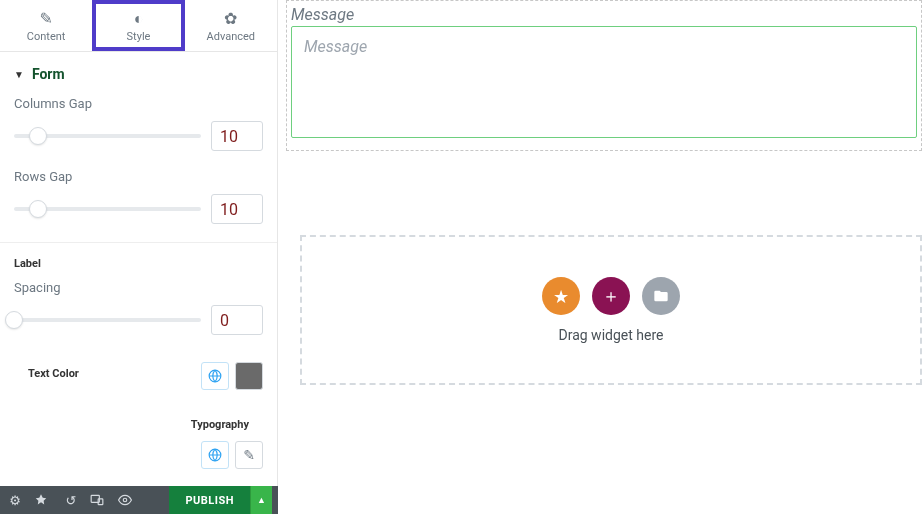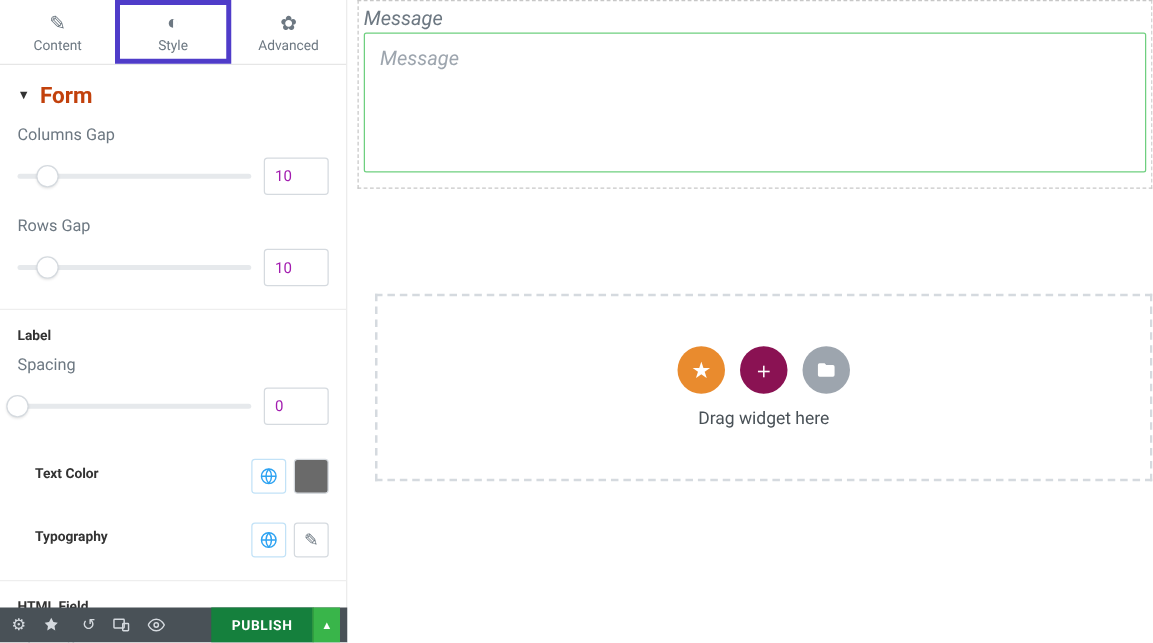--- a/index.html
+++ b/index.html
@@ -6,27 +6,27 @@
   body { width: 922px; height: 514px; overflow: hidden; background: #fff; position: relative; }
   .sidebar { width: 278px; height: 514px; float: left; background: #fff; border-right: 1px solid #e6e6e6; position: relative; }
   .tabs { display: flex; height: 52px; border-bottom: 1px solid #e6e6e6; }
   .tab { flex: 1; display: flex; flex-direction: column; align-items: center; justify-content: center; gap: 2px; cursor: pointer; }
   .tab-icon { font-size: 16px; color: #6d7882; }
   .tab-label { font-size: 11px; color: #6d7882; }
   .tab.active { outline: 4px solid #4f3cc9; outline-offset: -4px; }
   .section { border-bottom: 1px solid #eee; }
   .section-header { display: flex; align-items: center; gap: 8px; padding: 14px 14px; cursor: pointer; }
   .section-header .caret { font-size: 10px; color: #333; }
-  .section-title { font-size: 18px; font-weight: 700; color: #c2410c; }
+  .section-title { font-size: 14px; font-weight: 700; color: #14532d; }
   .ctrl-row { display: flex; align-items: flex-end; justify-content: space-between; padding: 0 14px 14px 14px; }
   .ctrl-label { font-size: 11px; color: #6d7882; }
   .slider-row { display: flex; align-items: center; gap: 10px; padding: 0 14px 18px 14px; }
   .slider { position: relative; flex: 1; height: 4px; background: #e6e9ec; border-radius: 2px; }
   .slider-thumb { position: absolute; top: 50%; transform: translate(-50%,-50%); width: 18px; height: 18px; background: #fff; border: 1px solid #d5dadf; border-radius: 50%; box-shadow: 0 1px 2px rgba(0,0,0,.1); }
-  .numbox { width: 52px; height: 30px; border: 1px solid #d5dadf; border-radius: 3px; font-size: 12px; color: #a21caf; padding: 0 8px; }
+  .numbox { width: 52px; height: 30px; border: 1px solid #d5dadf; border-radius: 3px; font-size: 16px; color: #7f1d1d; padding: 0 8px; }
   .label-block .ctrl-label { padding: 14px 14px 10px 14px; display:block; font-weight:700; color:#333; }
   .sub-label { font-size: 13px; color: #6d7882; padding: 0 14px 10px 14px; display:block; }
   .icon-btns { display:flex; gap:6px; }
   .icon-btn { width: 28px; height: 28px; border: 1px solid #d5dadf; border-radius: 3px; display:flex; align-items:center; justify-content:center; font-size:14px; color:#6d7882; cursor:pointer; }
   .icon-btn.globe { color:#2ea3f2; border-color:#c2e2f7; }
   .icon-btn.color-swatch { background:#6a6a6a; }
   .footer { position:absolute; bottom:0; left:0; width:278px; height:28px; background:#495157; display:flex; align-items:center; padding:0 6px; gap:10px; }
   .footer .ficon { color:#d5dadf; font-size:13px; width:18px; text-align:center; cursor:pointer; }
   .publish-wrap { margin-left:auto; display:flex; }
   .publish { background:#15803d; color:#fff; font-size:11px; font-weight:700; letter-spacing:.5px; border:none; padding:0 16px; height:28px; cursor:pointer; }
@@ -100,21 +100,21 @@
       <div class="icon-btns">
         <div class="icon-btn globe">
           <svg width="14" height="14" viewBox="0 0 24 24" fill="none" stroke="#2ea3f2" stroke-width="2">
               <circle cx="12" cy="12" r="10"></circle>
               <path d="M2 12h20M12 2a15 15 0 010 20M12 2a15 15 0 000 20"></path>
             </svg>
         </div>
         <div class="icon-btn color-swatch"></div>
       </div>
     </div>
-    <div class="ctrl-row" style="padding-bottom:18px;">
+    <div class="ctrl-row" style="padding-bottom:18px;flex-direction:column;">
       <span class="ctrl-label">Typography</span>
       <div class="icon-btns">
         <div class="icon-btn globe">
           <svg width="14" height="14" viewBox="0 0 24 24" fill="none" stroke="#2ea3f2" stroke-width="2">
               <circle cx="12" cy="12" r="10"></circle>
               <path d="M2 12h20M12 2a15 15 0 010 20M12 2a15 15 0 000 20"></path>
             </svg>
         </div>
         <div class="icon-btn">✎</div>
       </div>

